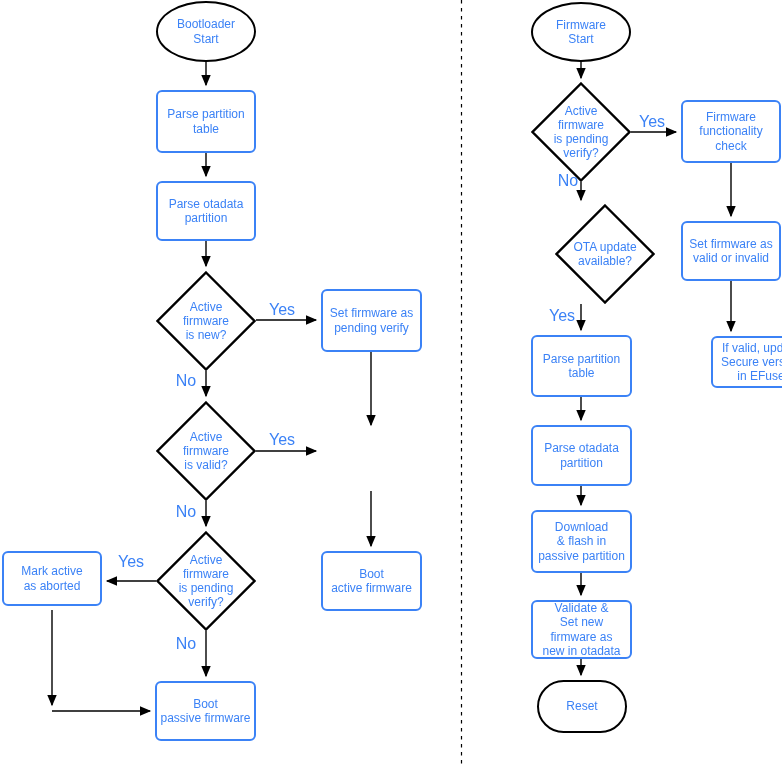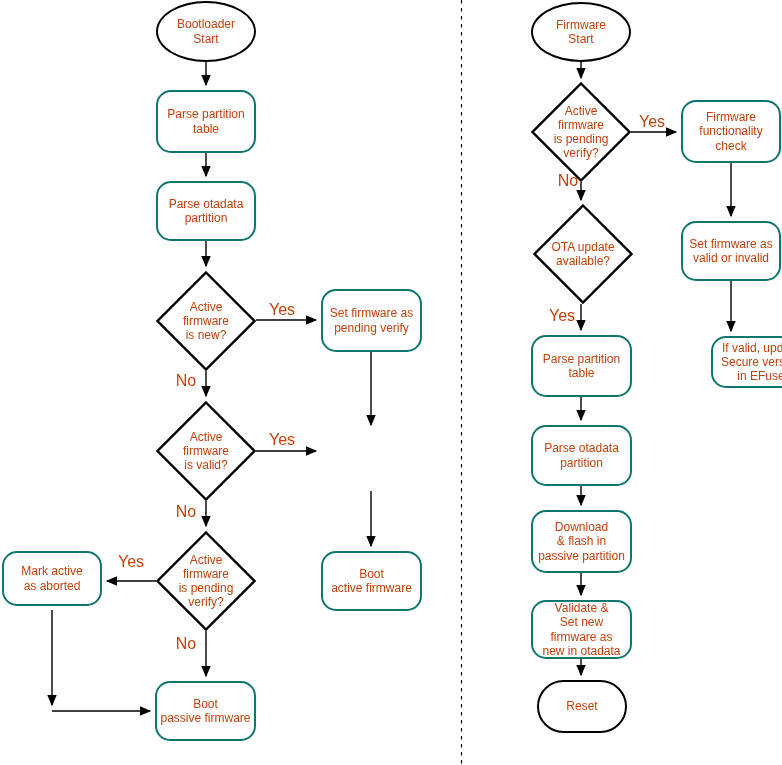--- a/index.html
+++ b/index.html
@@ -1,27 +1,27 @@
 <!DOCTYPE html>
 <html><head>
 <meta charset="utf-8">
 <style>
   html,body{margin:0;padding:0;background:#ffffff;}
   #canvas{
     position:relative;width:782px;height:765px;background:#ffffff;
-    font-family:"Liberation Sans",sans-serif;color:#c2410c;overflow:hidden;
+    font-family:"Liberation Sans",sans-serif;color:#3b82f6;overflow:hidden;
   }
   #edges{position:absolute;left:0;top:0;width:782px;height:765px;}
   #edges line{stroke:#000;stroke-width:1.4;}
   #edges .divider{stroke:#000;stroke-width:1.2;stroke-dasharray:3.5,4.5;}
   .node{
     position:absolute;display:flex;align-items:center;justify-content:center;
     text-align:center;font-size:12px;line-height:1.18;box-sizing:border-box;
   }
-  .rect{background:#fff;border:2px solid #0f766e;border-radius:15px;align-items:center;}
+  .rect{background:#fff;border:2px solid #3b82f6;border-radius:6px;align-items:center;}
   .ellipse{background:#fff;border:2px solid #000;border-radius:50%;}
   .stadium{background:#fff;border:2px solid #000;border-radius:27px;}
   .diamond{background:transparent;border:none;}
   .diamond > svg{position:absolute;left:0;top:0;width:100%;height:100%;}
   .diamond polygon{fill:#fff;stroke:#000;stroke-width:2.4;}
   .lbl{white-space:pre-line;position:relative;}
   .edge-label{
     position:absolute;transform:translate(-50%,-50%);
     font-size:16px;white-space:nowrap;
   }
@@ -151,21 +151,21 @@
 is pending
 verify?</span>
   </div>
 
   <div class="node rect" style="left:681px;top:100px;width:100px;height:63px">
     <span class="lbl">Firmware
 functionality
 check</span>
   </div>
 
-  <div class="node diamond" style="left:533px;top:204px;width:100px;height:100px">
+  <div class="node diamond" style="left:555px;top:204px;width:100px;height:100px">
     <svg viewBox="0 0 100 100" preserveAspectRatio="none">
       <polygon points="50,1.5 98.5,50 50,98.5 1.5,50"></polygon>
     </svg>
     <span class="lbl">OTA update
 available?</span>
   </div>
 
   <div class="node rect" style="left:531px;top:335px;width:101px;height:62px">
     <span class="lbl">Parse partition
 table</span>

